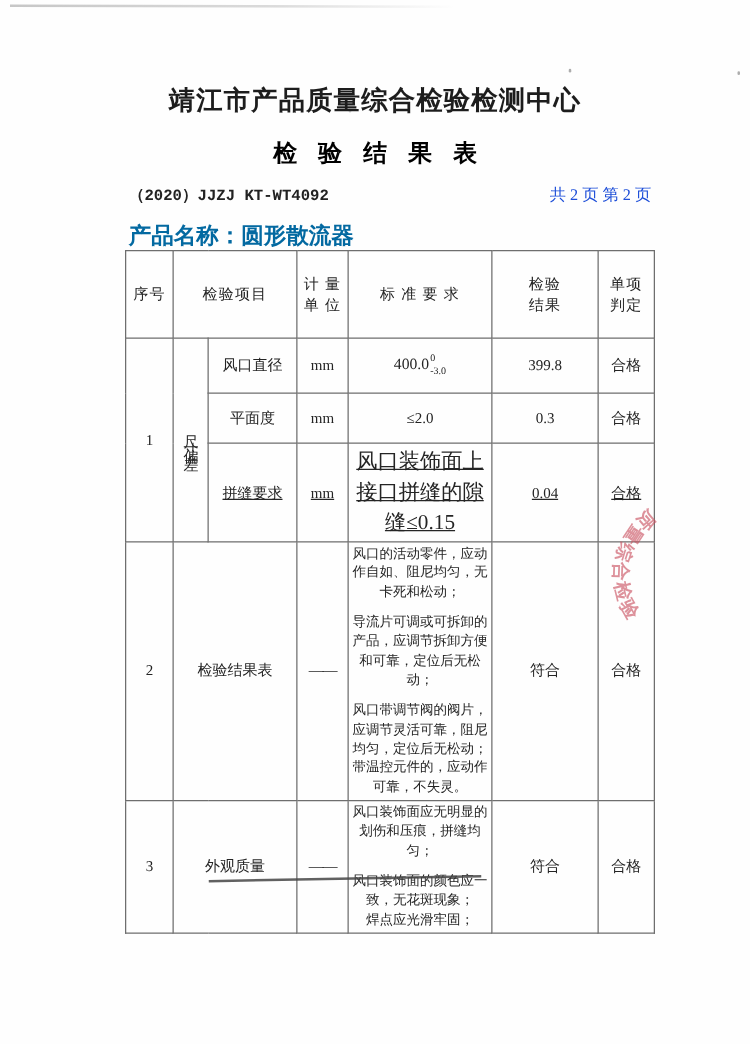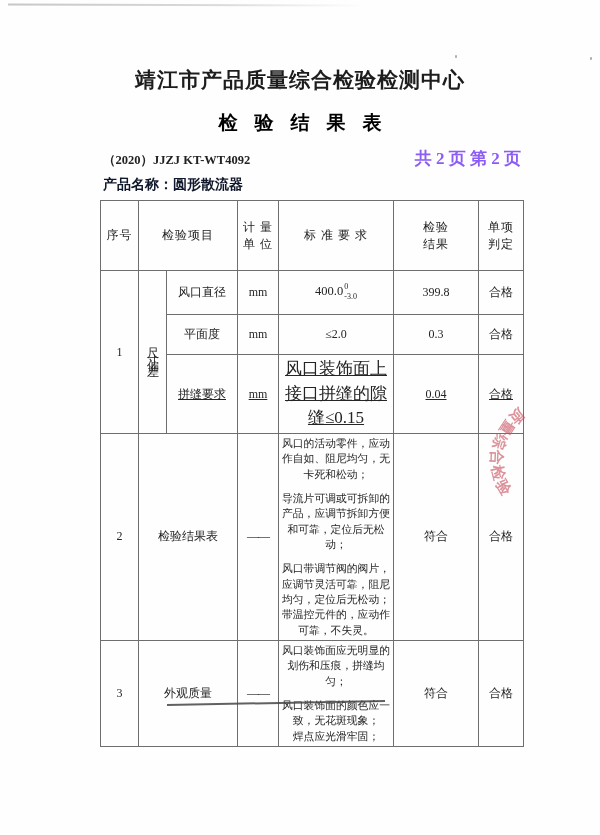--- a/index.html
+++ b/index.html
@@ -16,24 +16,24 @@
     transform:rotate(.15deg);opacity:.75;}
   .speck{position:absolute;width:2px;height:3px;background:#6a6a6a;opacity:.55;border-radius:1px;}
 
   .org-name{position:absolute;left:0;top:66px;width:100%;margin:0;text-align:center;
     font-size:21px;font-weight:bold;letter-spacing:1px;color:#1d1d1d;font-family:Liberation Serif, serif;}
   .doc-title{position:absolute;left:0;top:110px;width:100%;margin:0;text-align:center;
     font-size:19px;font-weight:bold;letter-spacing:17px;text-indent:17px;color:#000000;}
 
   .meta-row{position:absolute;left:103px;top:147px;width:418px;display:flex;
     justify-content:space-between;align-items:baseline;}
-  .report-no{font-size:12.5px;font-weight:bold;color:#222;}
-  .page-info{font-size:17px;font-weight:bold;color:#8b5cf6;}
+  .report-no{font-size:12.5px;font-weight:bold;color:#222;font-family:Liberation Mono, monospace;}
+  .page-info{font-size:13px;font-weight:normal;color:#1d4ed8;}
 
-  .product-row{position:absolute;left:103px;top:176px;font-size:14px;font-weight:bold;color:#0f172a;}
+  .product-row{position:absolute;left:103px;top:176px;font-size:18px;font-weight:bold;color:#0369a1;}
 
   
   table.results{position:absolute;left:100px;top:200px;width:423px;
     border-collapse:collapse;table-layout:fixed;
     border:1.5px solid #585858;}
   table.results td{border:1px solid #6e6e6e;text-align:center;vertical-align:middle;
     font-size:12px;color:#242424;padding:2px 3px;line-height:1.4;}
   tr.r-head{height:70px;padding-left:27px;}
   tr.r-head td{font-size:12px;letter-spacing:1px;}
   tr.r1a{height:44px;}

